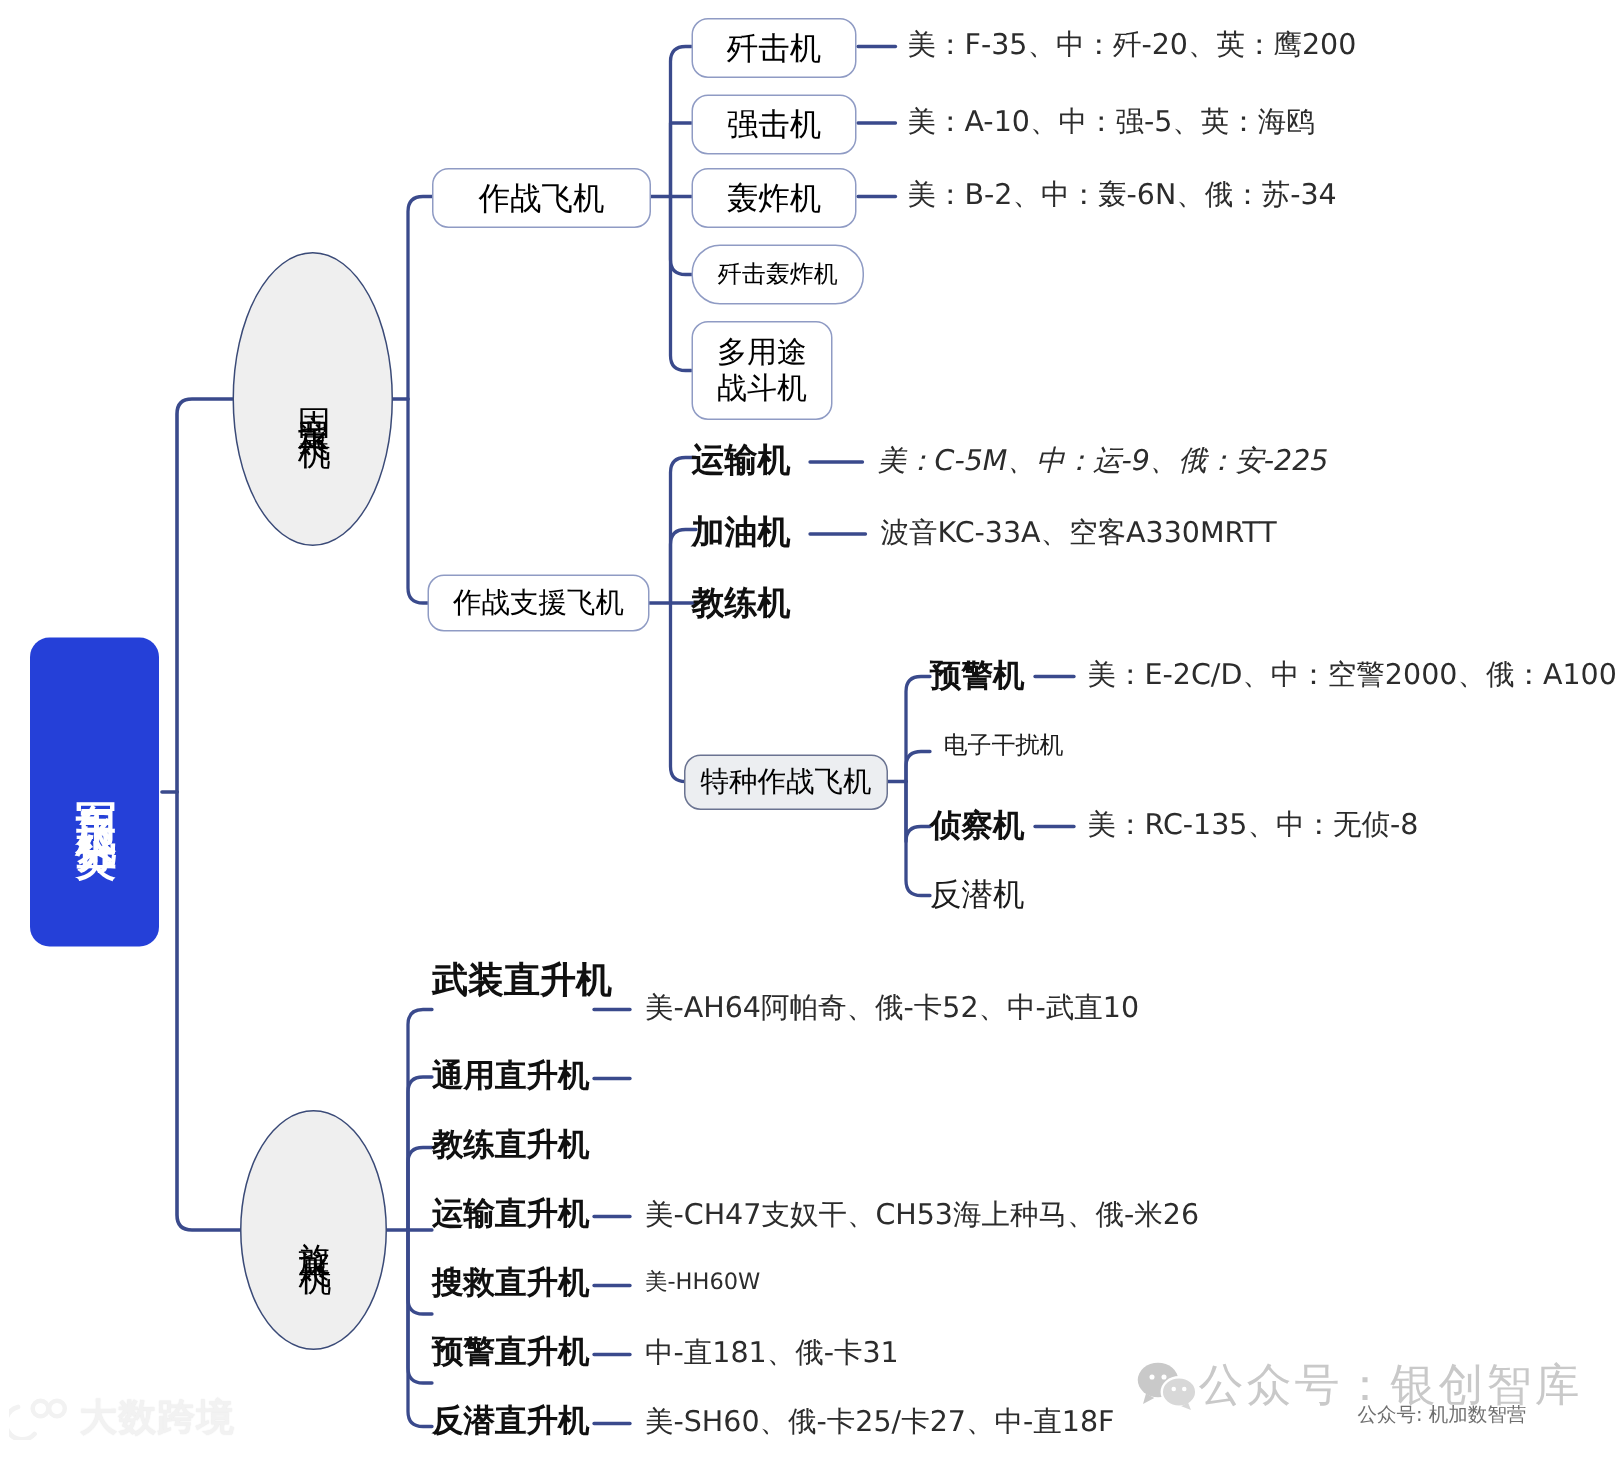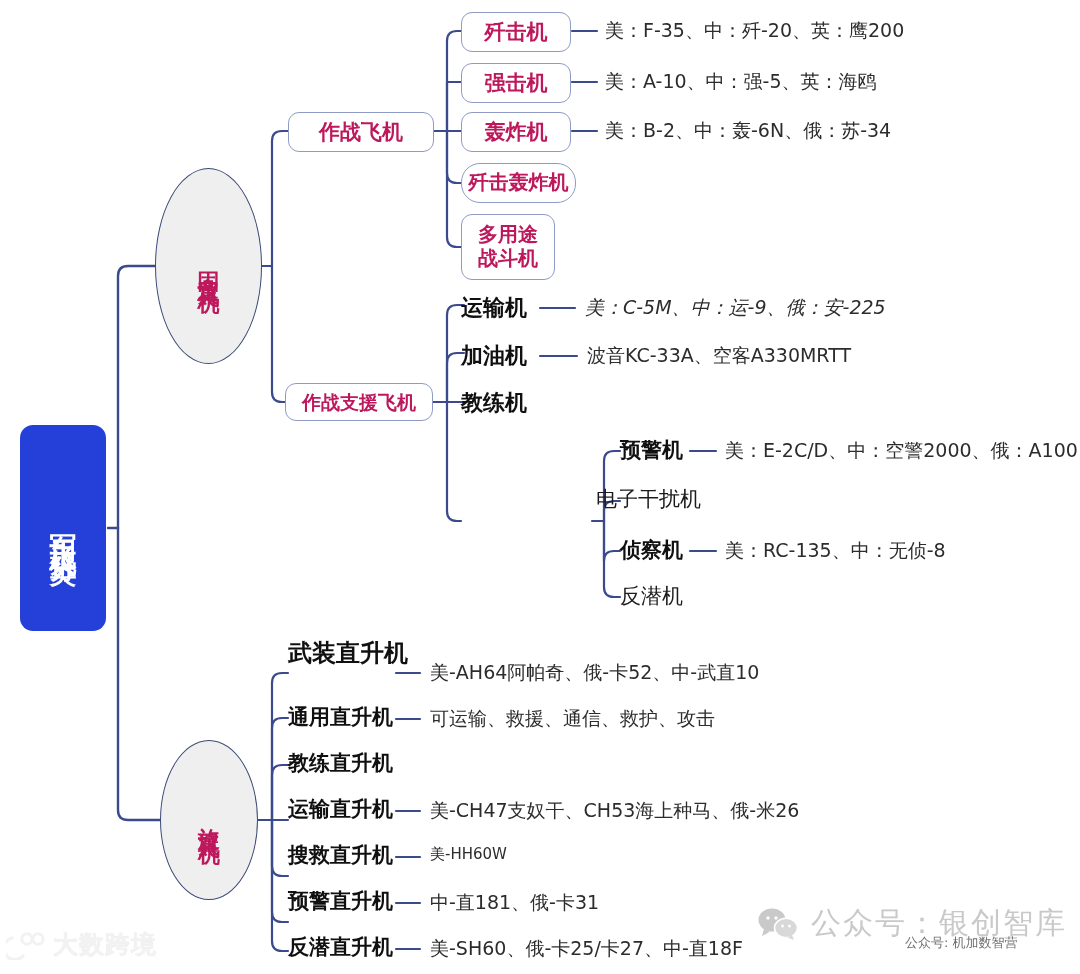--- a/index.html
+++ b/index.html
@@ -14,22 +14,22 @@
     overflow:hidden;
   }
   svg#wires{position:absolute;left:0;top:0;width:1080px;height:974px;pointer-events:none;}
 
   
   .node{
     position:absolute;
     box-sizing:border-box;
     display:flex;align-items:center;justify-content:center;
     text-align:center;
-    color:#be185d;
-    font-weight:bold;
+    color:#000000;
+    font-weight:normal;
     line-height:1.18;
     white-space:pre-line;
   }
   .box{
     background:#ffffff;
     border:1.6px solid #8f9bc4;
     border-radius:11px;
   }
   .box.gray{ background:#eceef1; border-color:#6a7391; }
 
@@ -77,21 +77,21 @@
   .wm-left{
     position:absolute;left:6px;top:928px;
     display:flex;align-items:center;gap:7px;
     color:#f2f2f2;font-weight:bold;font-size:25px;
     text-shadow:0 0 1px #e6e6e6;
     letter-spacing:1px;
   }
   .wm-left svg{display:block;}
   .wm-right{
     position:absolute;left:757px;top:903px;
-    display:flex;align-items:center;gap:12px;
+    display:flex;align-items:center;
     color:#c9c9c9;font-size:30px;letter-spacing:2px;
     white-space:nowrap;
   }
   .wm-right-sub{
     position:absolute;left:905px;top:934px;
     color:#6f6f6f;font-size:13px;white-space:nowrap;
   }
 </style>
 </head>
 <body>
@@ -168,31 +168,32 @@
 
   <div class="node ellipse" style="left:160px;top:740px;width:98px;height:160px;">旋翼飞机</div>
 
   <div class="node box" style="left:288px;top:112px;width:146px;height:40px;font-size:21px;">作战飞机</div>
 
   <div class="node box" style="left:285px;top:383px;width:148px;height:38px;font-size:19px;">作战支援飞机</div>
 
   <div class="node box" style="left:461px;top:12px;width:110px;height:40px;font-size:21px;">歼击机</div>
   <div class="node box" style="left:461px;top:63px;width:110px;height:40px;font-size:21px;">强击机</div>
   <div class="node box" style="left:461px;top:112px;width:110px;height:40px;font-size:21px;">轰炸机</div>
-  <div class="node box" style="left:461px;top:163px;width:115px;height:40px;font-size:20px;border-radius:19px;">歼击轰炸机</div>
+  <div class="node box" style="left:461px;top:163px;width:115px;height:40px;font-size:16px;border-radius:19px;">歼击轰炸机</div>
   <div class="node box" style="left:461px;top:214px;width:94px;height:66px;font-size:20px;">多用途
 战斗机</div>
 
   <div class="leaf" style="left:461px;top:297px;font-size:22px;">运输机</div>
   <div class="leaf" style="left:461px;top:345px;font-size:22px;">加油机</div>
   <div class="leaf" style="left:461px;top:392px;font-size:22px;">教练机</div>
 
+  <div class="node box gray" style="left:456px;top:503px;width:136px;height:37px;font-size:19px;">特种作战飞机</div>
 
   <div class="leaf" style="left:620px;top:440px;font-size:21px;">预警机</div>
-  <div class="leaf reg" style="left:596px;top:489px;font-size:21px;">电子干扰机</div>
+  <div class="leaf reg" style="left:629px;top:489px;font-size:16px;">电子干扰机</div>
   <div class="leaf" style="left:620px;top:540px;font-size:21px;">侦察机</div>
   <div class="leaf reg" style="left:620px;top:586px;font-size:21px;">反潜机</div>
 
   <div class="leaf" style="left:288px;top:641px;font-size:24px;">武装直升机</div>
   <div class="leaf" style="left:288px;top:707px;font-size:21px;">通用直升机</div>
   <div class="leaf" style="left:288px;top:753px;font-size:21px;">教练直升机</div>
   <div class="leaf" style="left:288px;top:799px;font-size:21px;">运输直升机</div>
   <div class="leaf" style="left:288px;top:845px;font-size:21px;">搜救直升机</div>
   <div class="leaf" style="left:288px;top:891px;font-size:21px;">预警直升机</div>
   <div class="leaf" style="left:288px;top:937px;font-size:21px;">反潜直升机</div>
@@ -201,21 +202,20 @@
   <div class="anno" style="left:605px;top:72px;font-size:19px;">美：A-10、中：强-5、英：海鸥</div>
   <div class="anno" style="left:605px;top:121px;font-size:19px;">美：B-2、中：轰-6N、俄：苏-34</div>
 
   <div class="anno" style="left:585px;top:298px;font-size:19px;font-style:italic;">美：C-5M、中：运-9、俄：安-225</div>
   <div class="anno" style="left:587px;top:346px;font-size:19px;">波音KC-33A、空客A330MRTT</div>
 
   <div class="anno" style="left:725px;top:441px;font-size:19px;">美：E-2C/D、中：空警2000、俄：A100</div>
   <div class="anno" style="left:725px;top:541px;font-size:19px;">美：RC-135、中：无侦-8</div>
 
   <div class="anno" style="left:430px;top:663px;font-size:19px;">美-AH64阿帕奇、俄-卡52、中-武直10</div>
-  <div class="anno" style="left:430px;top:709px;font-size:19px;">可运输、救援、通信、救护、攻击</div>
   <div class="anno" style="left:430px;top:801px;font-size:19px;">美-CH47支奴干、CH53海上种马、俄-米26</div>
   <div class="anno" style="left:430px;top:847px;font-size:15px;">美-HH60W</div>
   <div class="anno" style="left:430px;top:893px;font-size:19px;">中-直181、俄-卡31</div>
   <div class="anno" style="left:430px;top:939px;font-size:19px;">美-SH60、俄-卡25/卡27、中-直18F</div>
 
   <div class="wm-left">
     <svg width="40" height="30" viewBox="0 0 40 30">
       <path d="M6 8 a11 11 0 1 0 11 18" fill="none" stroke="#f2f2f2" stroke-width="3.2" stroke-linecap="round"></path>
       <circle cx="21" cy="9" r="5.2" fill="none" stroke="#f2f2f2" stroke-width="3"></circle>
       <circle cx="32" cy="9" r="5.2" fill="none" stroke="#f2f2f2" stroke-width="3"></circle>

